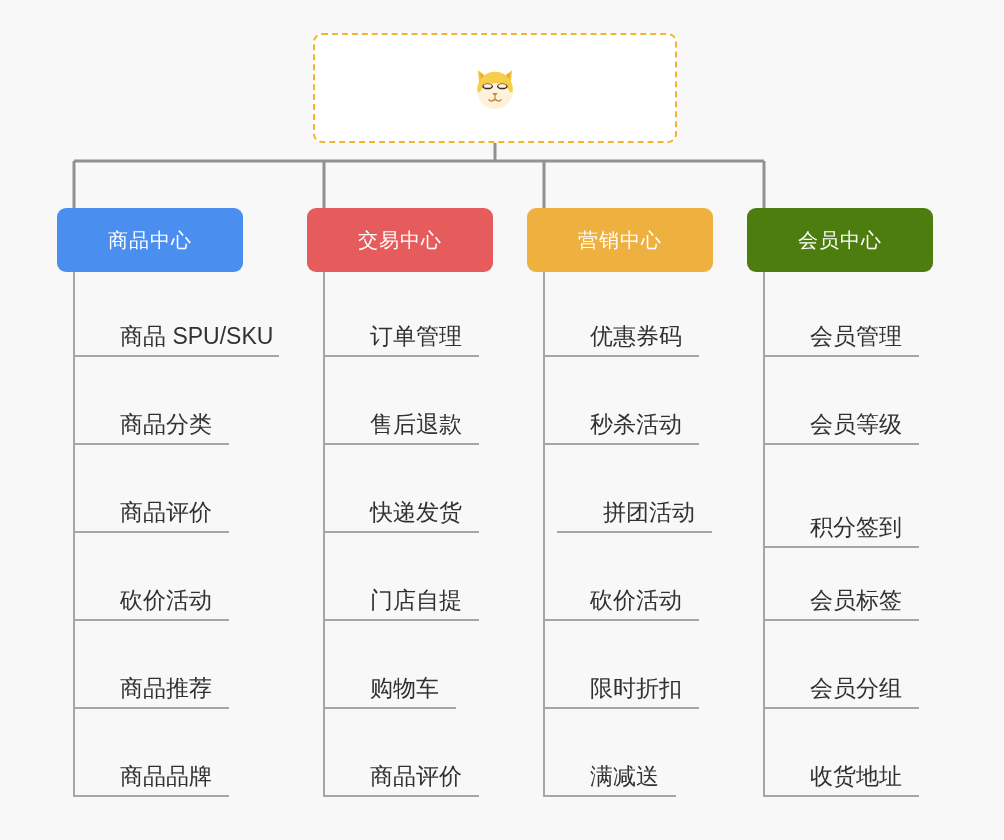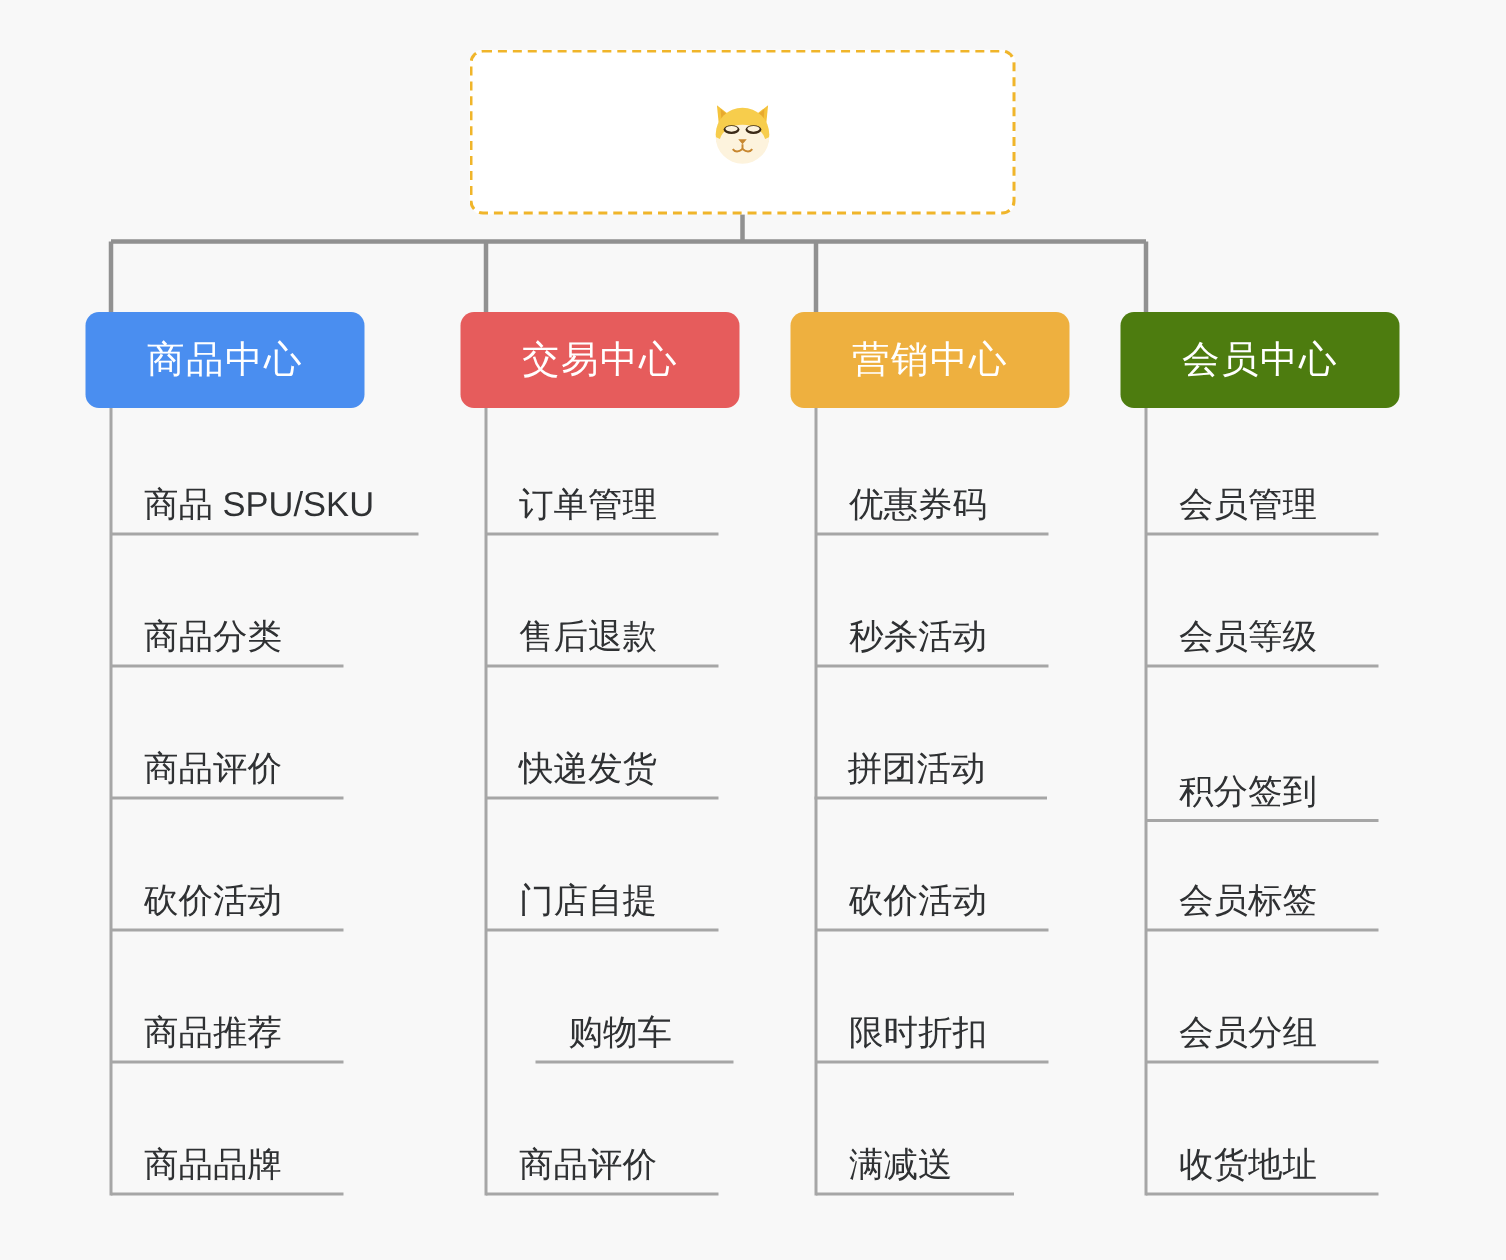--- a/index.html
+++ b/index.html
@@ -69,41 +69,41 @@
     top: 0;
     left: 0;
     height: 64px;
     border-radius: 9px;
     display: flex;
     align-items: center;
     justify-content: center;
     box-sizing: border-box;
   }
   .cat-label {
-    font-size: 25px;
+    font-size: 20px;
     color: #ffffff;
     letter-spacing: 1px;
     white-space: nowrap;
     line-height: 1;
   }
 
   .leaf {
     position: absolute;
     box-sizing: border-box;
     display: flex;
     align-items: flex-end;
     border-bottom: 2px solid #a6a6a6;
   }
   .leaf-label {
     font-size: 23px;
     color: #2f3133;
     white-space: nowrap;
     line-height: 1;
     padding-bottom: 7px;
-    padding-left: 22px;
+    padding-left: 46px;
   }
 
   
   .col-0 { left: 57px; }
   .col-1 { left: 307px; }
   .col-2 { left: 527px; }
   .col-3 { left: 747px; }
 </style>
 </head>
 <body>
@@ -178,38 +178,38 @@
         </div>
         <div class="leaf" style="left: 17px; top: 197px; height: 40px; width: 155px;">
           <span class="leaf-label">售后退款</span>
         </div>
         <div class="leaf" style="left: 17px; top: 285px; height: 40px; width: 155px;">
           <span class="leaf-label">快递发货</span>
         </div>
         <div class="leaf" style="left: 17px; top: 373px; height: 40px; width: 155px;">
           <span class="leaf-label">门店自提</span>
         </div>
-        <div class="leaf" style="left: 17px; top: 461px; height: 40px; width: 132px; margin-left: 33px;">
+        <div class="leaf" style="left: 17px; top: 461px; height: 40px; width: 132px;">
           <span class="leaf-label">购物车</span>
         </div>
         <div class="leaf" style="left: 17px; top: 549px; height: 40px; width: 155px;">
           <span class="leaf-label">商品评价</span>
         </div>
       </div>
       <div class="column col-2">
         <div class="cat-box" style="width: 186px; background: rgb(238, 176, 63);">
           <div class="cat-label">营销中心</div>
         </div>
         <div class="leaf" style="left: 17px; top: 109px; height: 40px; width: 155px; text-align: right;">
           <span class="leaf-label">优惠券码</span>
         </div>
         <div class="leaf" style="left: 17px; top: 197px; height: 40px; width: 155px;">
           <span class="leaf-label">秒杀活动</span>
         </div>
-        <div class="leaf" style="left: 16px; top: 285px; height: 40px; width: 155px;">
+        <div class="leaf" style="left: 30px; top: 285px; height: 40px; width: 155px;">
           <span class="leaf-label">拼团活动</span>
         </div>
         <div class="leaf" style="left: 17px; top: 373px; height: 40px; width: 155px;">
           <span class="leaf-label">砍价活动</span>
         </div>
         <div class="leaf" style="left: 17px; top: 461px; height: 40px; width: 155px;">
           <span class="leaf-label">限时折扣</span>
         </div>
         <div class="leaf" style="left: 17px; top: 549px; height: 40px; width: 132px;">
           <span class="leaf-label">满减送</span>

